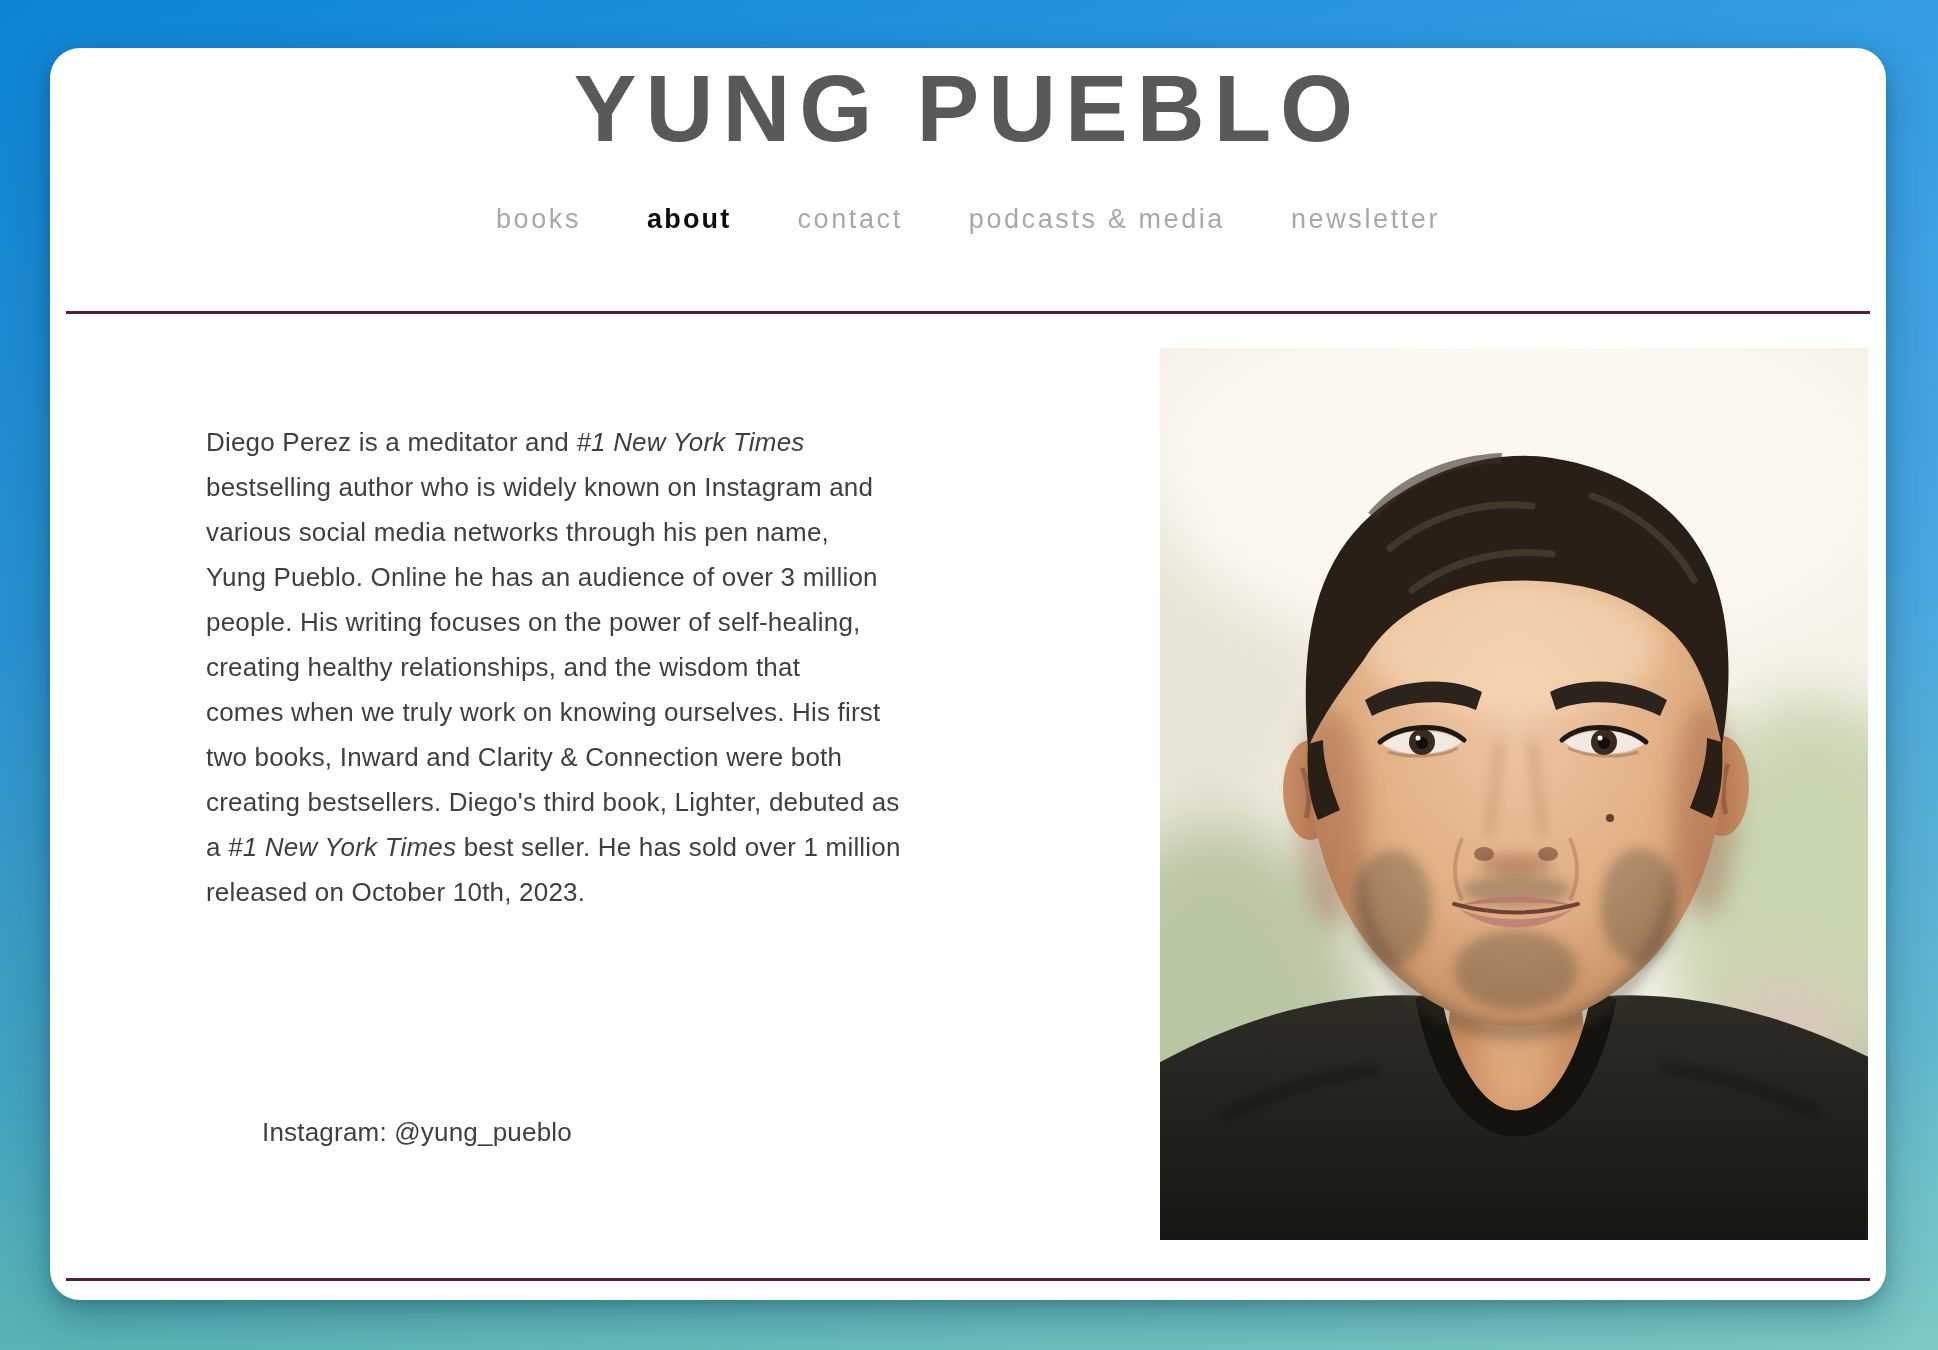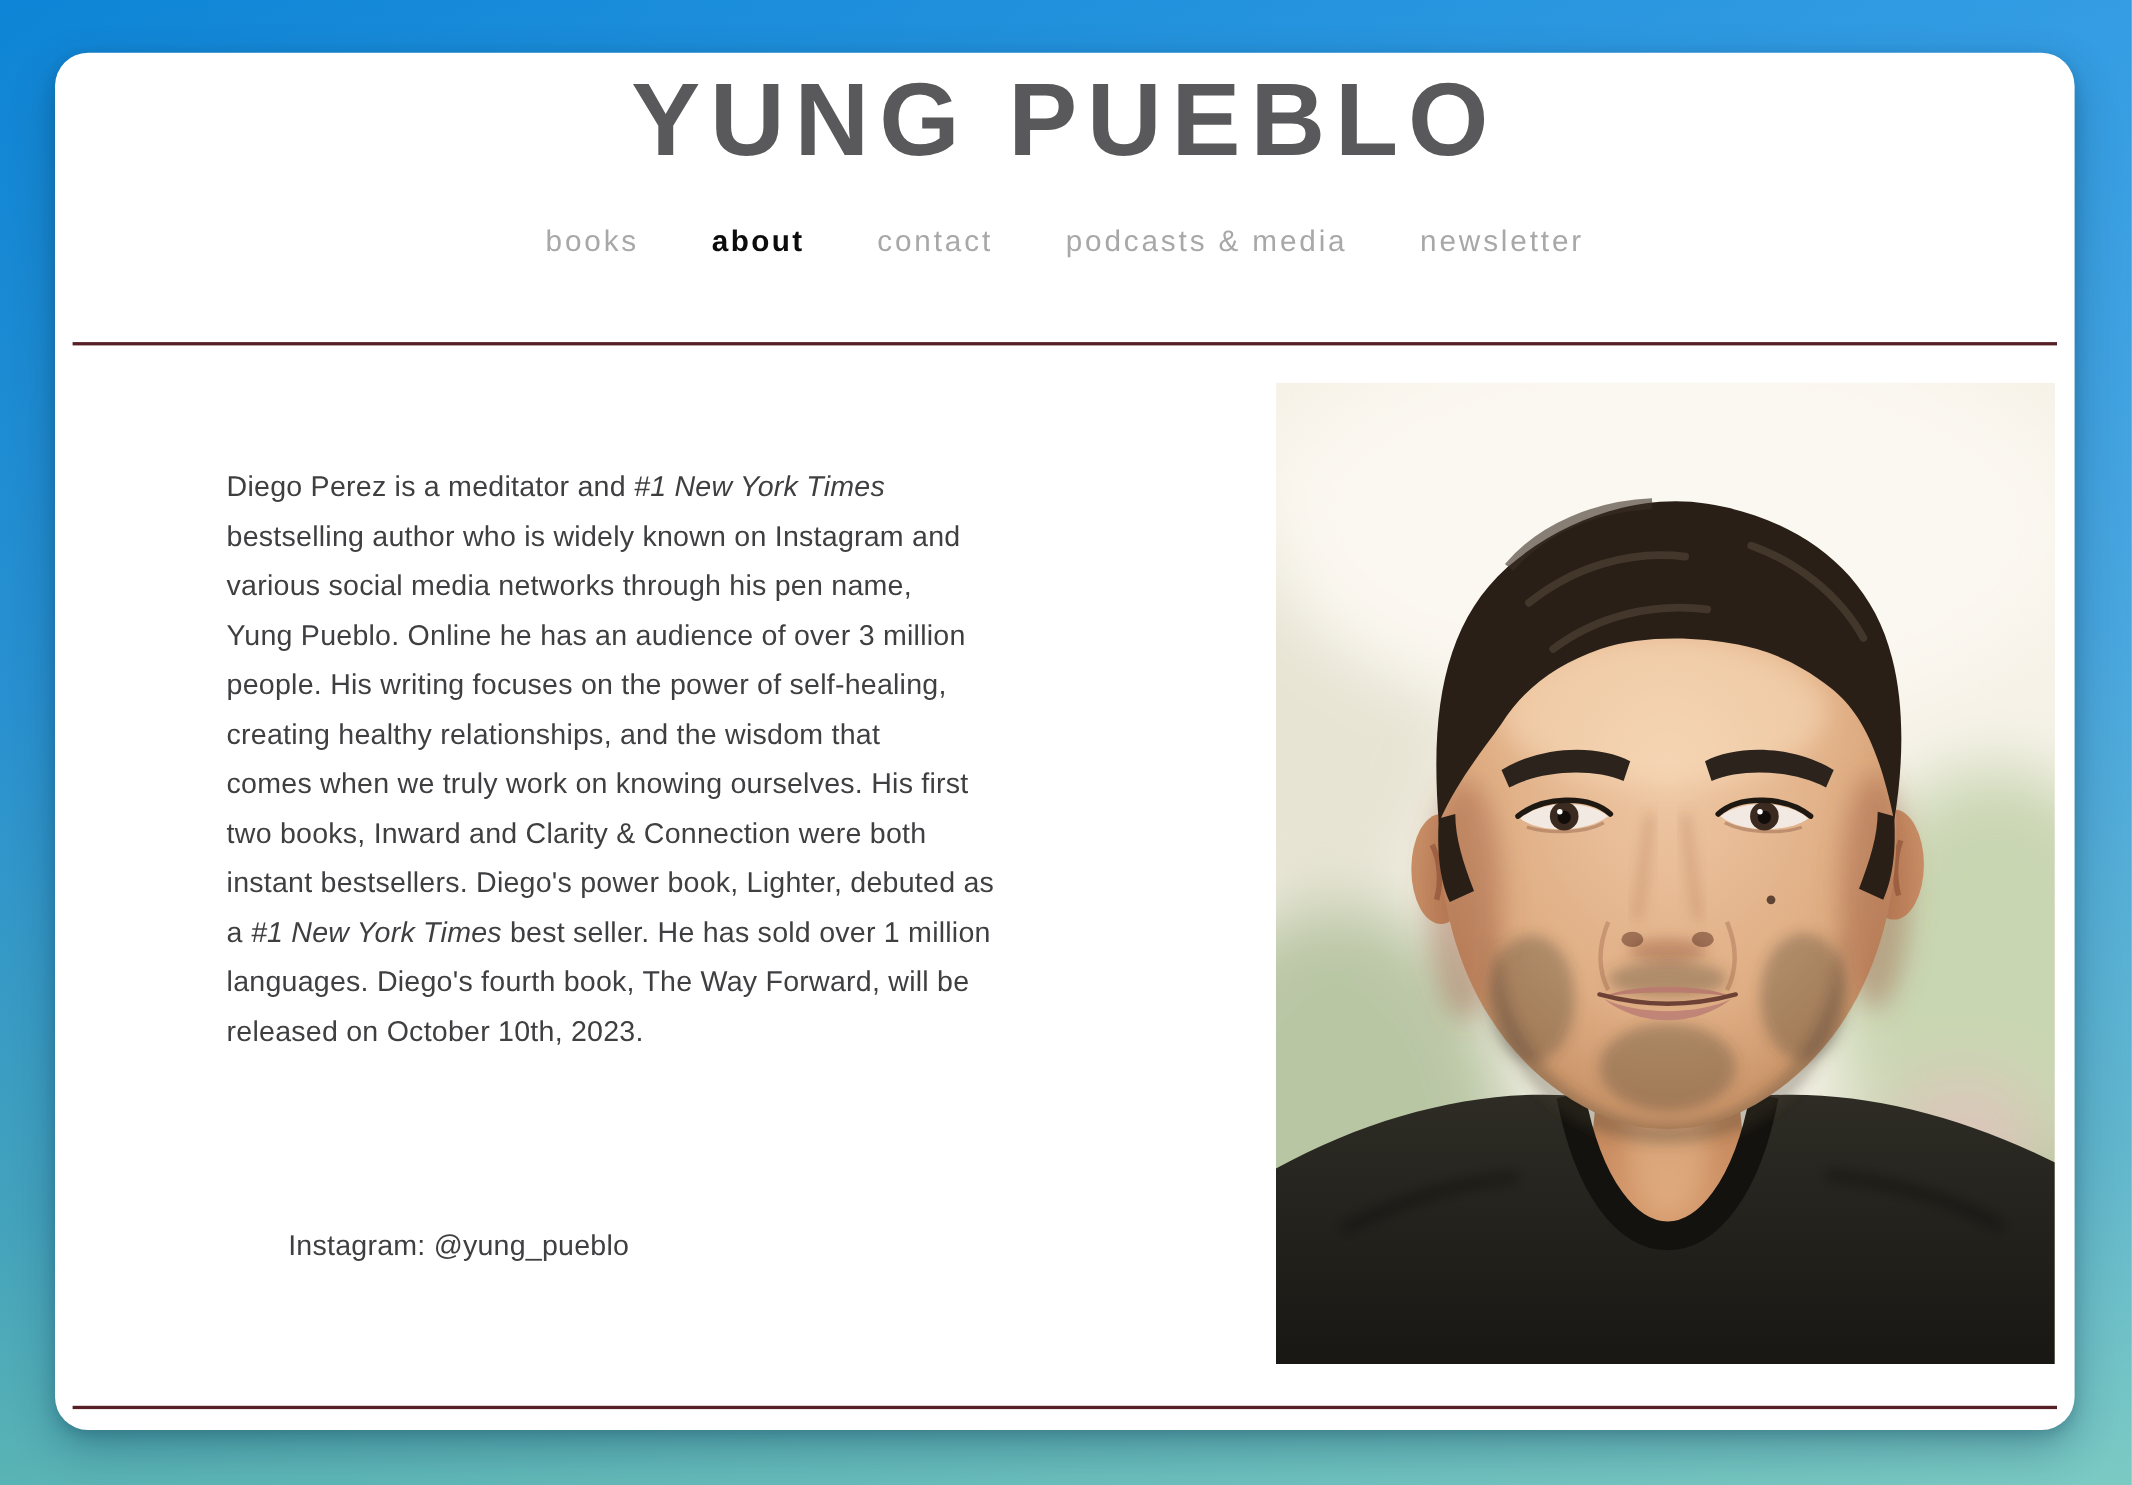--- a/index.html
+++ b/index.html
@@ -71,23 +71,22 @@
 
   <div class="bio" id="bio">
       <div class="bio-line"><span>Diego Perez is a meditator and </span><span class="it">#1 New York Times</span></div>
       <div class="bio-line"><span>bestselling author who is widely known on Instagram and</span></div>
       <div class="bio-line"><span>various social media networks through his pen name,</span></div>
       <div class="bio-line"><span>Yung Pueblo. Online he has an audience of over 3 million</span></div>
       <div class="bio-line"><span>people. His writing focuses on the power of self-healing,</span></div>
       <div class="bio-line"><span>creating healthy relationships, and the wisdom that</span></div>
       <div class="bio-line"><span>comes when we truly work on knowing ourselves. His first</span></div>
       <div class="bio-line"><span>two books, Inward and Clarity &amp; Connection were both</span></div>
-      <div class="bio-line"><span>instant bestsellers. Diego's power book, Lighter, debuted as</span></div>
+      <div class="bio-line"><span>creating bestsellers. Diego's third book, Lighter, debuted as</span></div>
       <div class="bio-line"><span>a </span><span class="it">#1 New York Times</span><span> best seller. He has sold over 1 million</span></div>
-      <div class="bio-line"><span>languages. Diego's fourth book, The Way Forward, will be</span></div>
       <div class="bio-line"><span>released on October 10th, 2023.</span></div>
     </div>
 
   <div class="ig">Instagram: @yung_pueblo</div>
 
   <div class="photo">
     <svg viewBox="0 0 708 892" xmlns="http://www.w3.org/2000/svg">
       <defs>
         <filter id="b40" x="-60%" y="-60%" width="220%" height="220%">
             <feGaussianBlur stdDeviation="30"></feGaussianBlur>

